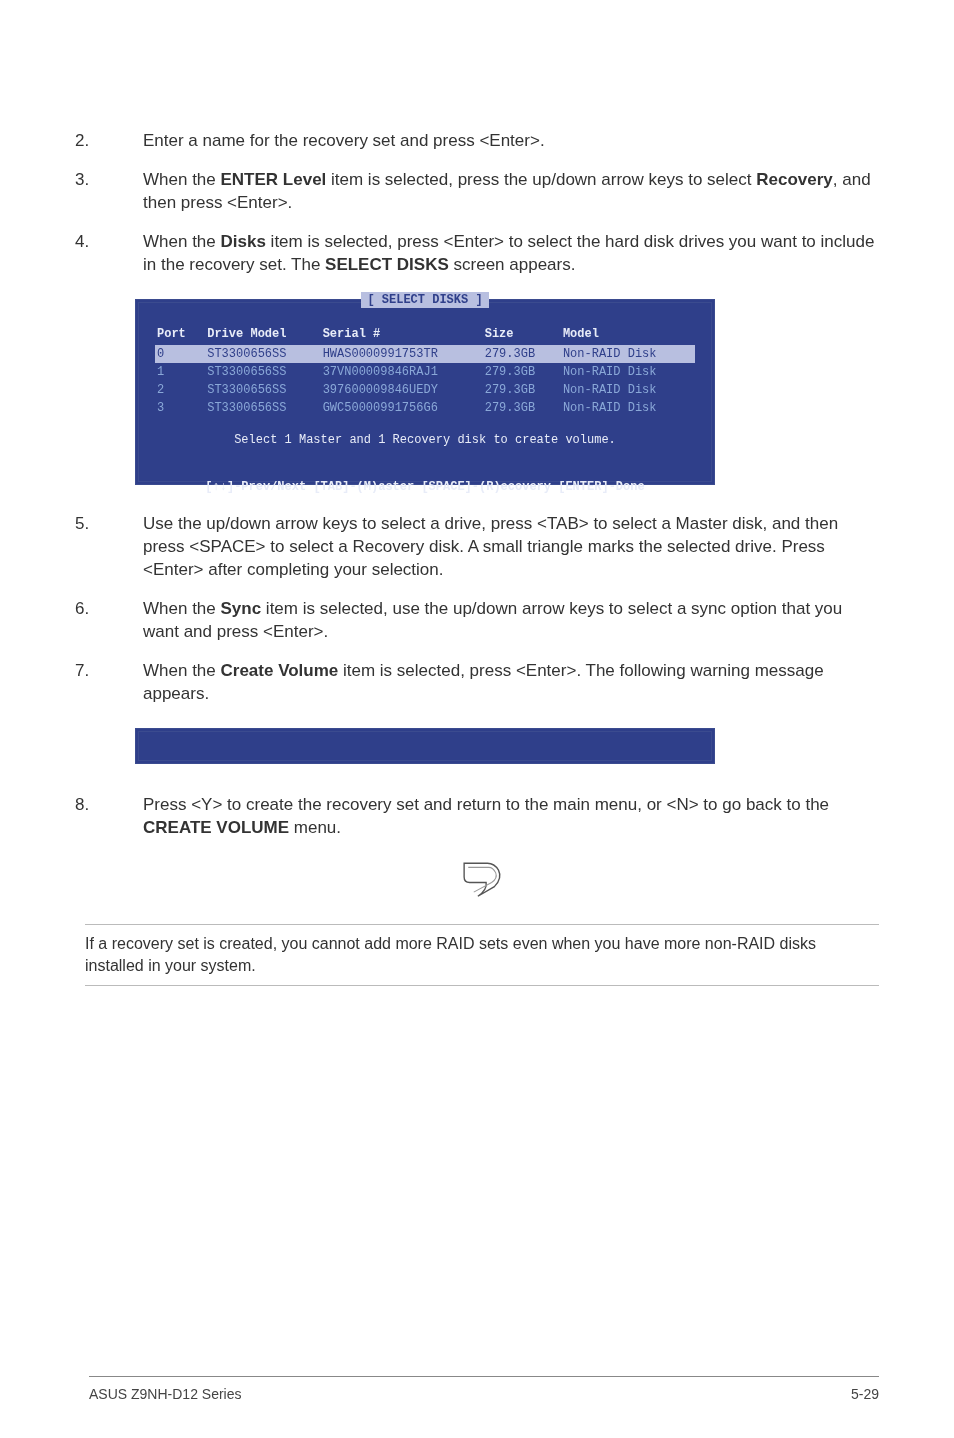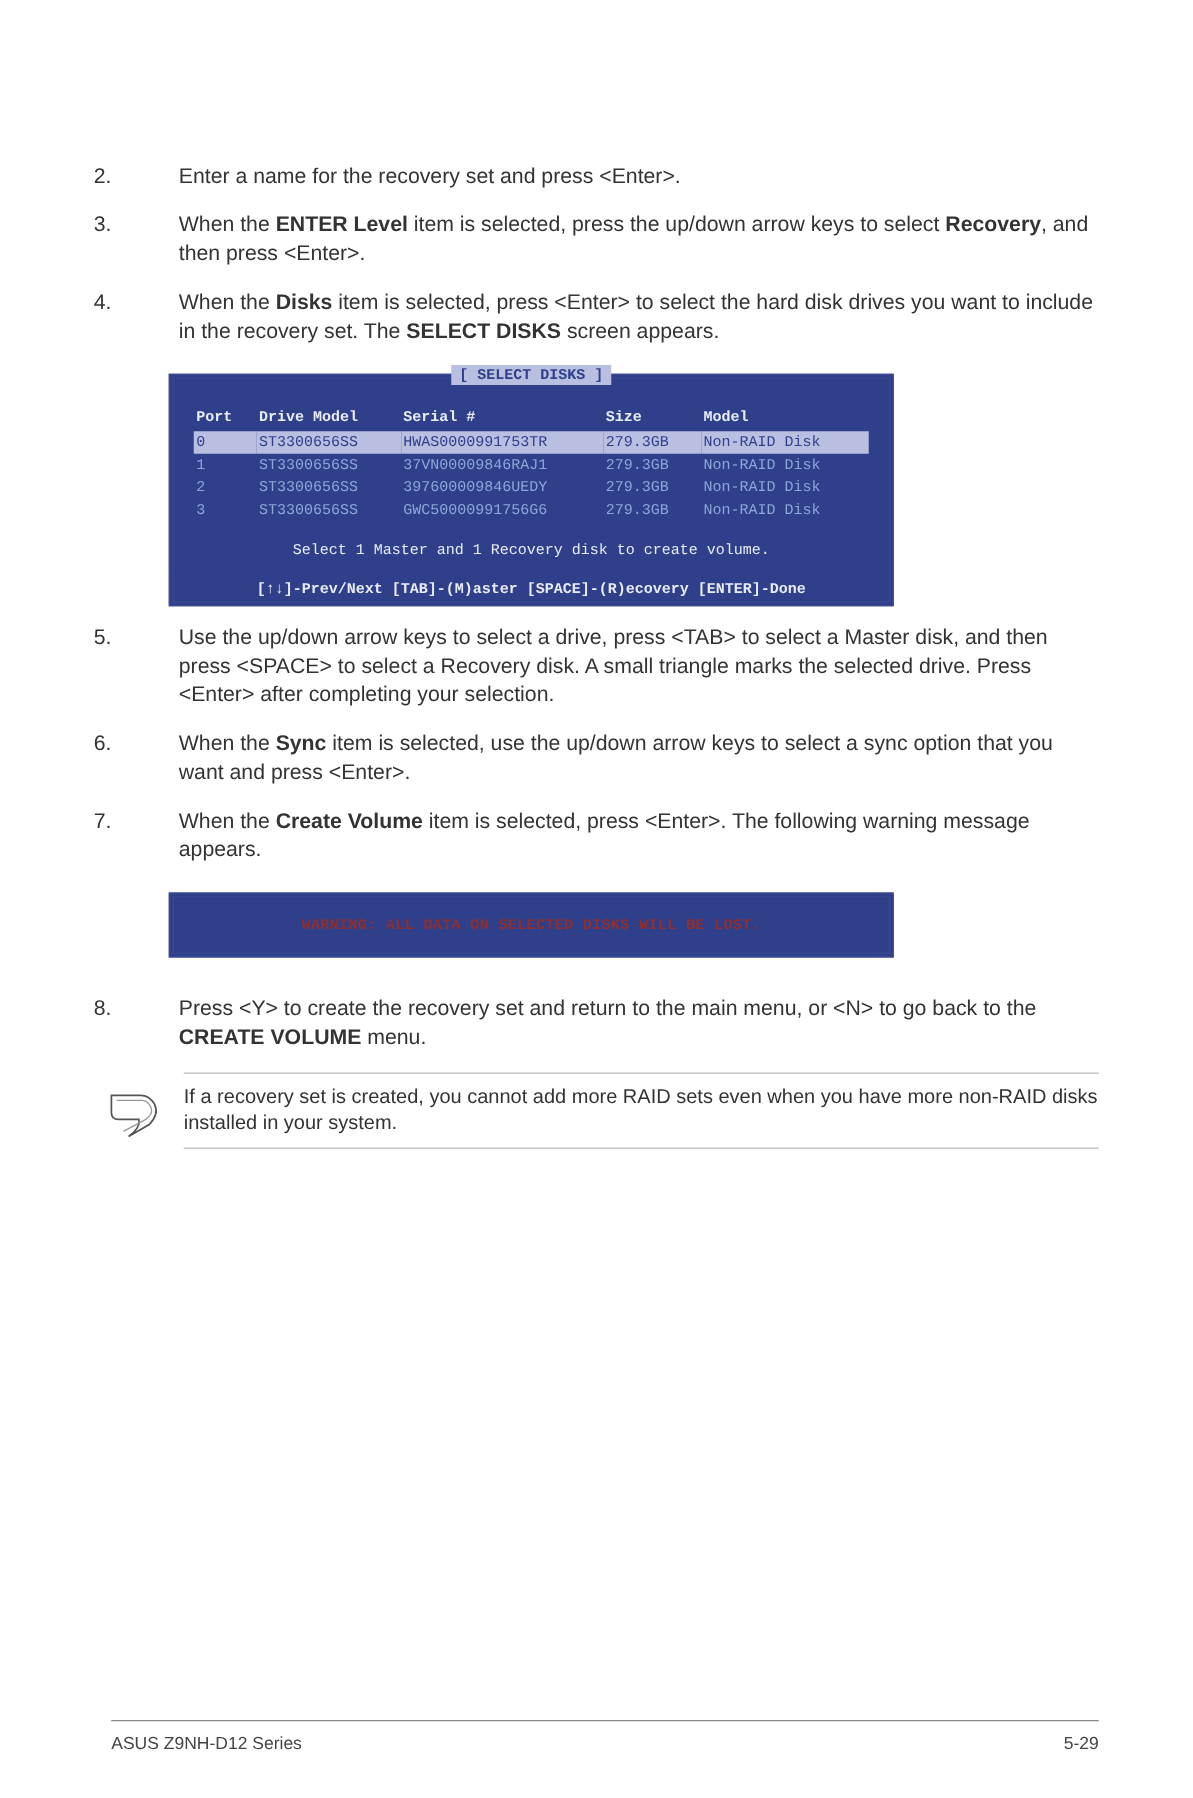--- a/index.html
+++ b/index.html
@@ -12,21 +12,21 @@
     padding: 130px 75px 40px 75px;
     line-height: 1.35;
   }
   .step-list { list-style: none; }
   .step { display: flex; margin-bottom: 14px; }
   .step-num { width: 40px; flex-shrink: 0; }
   .step-body { flex: 1; }
   .step-body p { margin-bottom: 2px; margin-left: 28px; }
 
   .bios-box {
-    margin: 20px 0 14px 60px;
+    margin: 20px 0 28px 60px;
     width: 580px;
     border: 4px double #3b4b8f;
     background: #2f3f8a;
     position: relative;
     padding: 0;
   }
   .bios-inner {
     background: #2f3f8a;
     font-family: "Courier New", monospace;
     font-size: 12px;
@@ -46,40 +46,41 @@
     position: relative;
     top: -11px;
   }
   .bios-body { padding: 4px 16px 0 16px; }
   table.bios-table { width: 100%; border-collapse: collapse; }
   table.bios-table th { text-align: left; font-weight: bold; color: #e8ecf8; padding: 1px 8px 3px 2px; }
   table.bios-table td { color: #8aa8d8; padding: 1px 8px 1px 2px; }
   .hl-row td { background: #b8bfe0; color: #2f3f8a !important; }
   .bios-msg { text-align: center; margin: 14px 0 10px 0; font-weight: normal; color: #e8ecf8; }
   .bios-footer { text-align: center; padding: 2px 6px 4px 6px; font-weight: bold; color: #e8ecf8; border-top: 1px solid #2f3f8a; position: relative; }
-  .bios-footer-inner { position: relative; top: 2px; }
+  .bios-footer-inner { position: relative; top: 18px; }
 
   .warn-box {
     margin: 20px 0 30px 60px;
     width: 580px;
     border: 4px double #3b4b8f;
     background: #2f3f8a;
     font-family: "Courier New", monospace;
     font-size: 12px;
     text-align: center;
     padding: 14px 6px;
   }
   .warn-line1 { color: #8f2f2f; font-weight: bold; letter-spacing: 0.3px; }
   .warn-line2 { color: #e8ecf8; font-weight: bold; margin-top: 6px; }
 
   .note-block {
     display: flex;
-    align-items: flex-end;
+    align-items: center;
     margin: 10px 0 0 10px;
     gap: 18px;
+    flex-direction: column;
   }
   .note-block .note-text {
     flex: 1;
     border-top: 1px solid #bbb;
     border-bottom: 1px solid #bbb;
     padding: 8px 0;
     font-size: 16px;
     line-height: 1.35;
   }
   .note-icon svg { width: 44px; height: 44px; }
@@ -190,21 +191,20 @@
     </li>
     <li class="step">
       <div class="step-num">7.</div>
       <div class="step-body">
         <p>When the <b>Create Volume</b> item is selected, press &lt;Enter&gt;. The following warning message appears.</p>
       </div>
     </li>
   </ol>
 
 <div class="warn-box">
-  <div class="warn-line1">WARNING: ALL DATA ON SELECTED DISKS WILL BE LOST.</div>
 </div>
 
 <ol class="step-list" id="list-c">
     <li class="step">
       <div class="step-num">8.</div>
       <div class="step-body">
         <p>Press &lt;Y&gt; to create the recovery set and return to the main menu, or &lt;N&gt; to go back to the <b>CREATE VOLUME</b> menu.</p>
       </div>
     </li>
   </ol>

